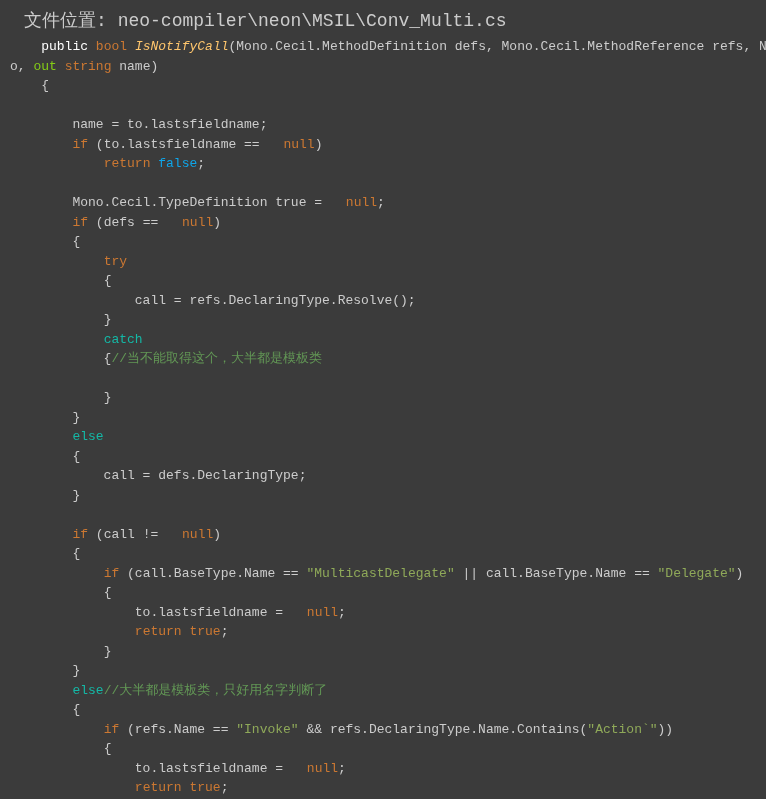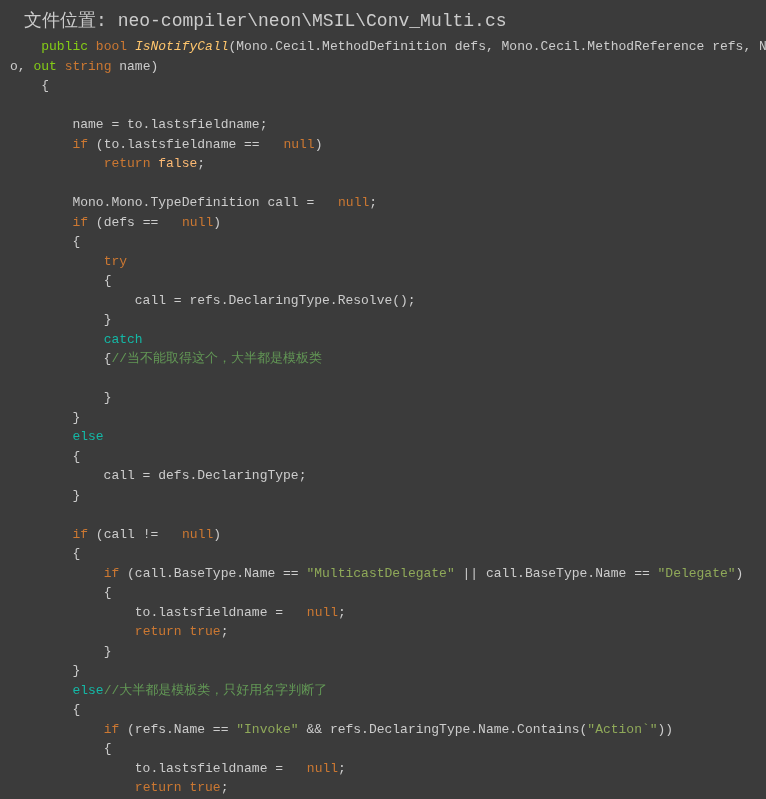--- a/index.html
+++ b/index.html
@@ -21,27 +21,27 @@
     .file-path {
       color: #cccccc;
       font-size: 18px;
       margin-bottom: 2px;
       padding-left: 14px;
     }
     .code-block {
       white-space: pre;
       font-family: Consolas, 'Courier New', monospace;
     }
-    .kw-public { color: #84cc16; }
+    .kw-public { color: #ffffff; }
     .kw-bool { color: #cc7832; }
     .kw-out { color: #84cc16; }
     .kw-string { color: #cc7832; }
     .kw-if { color: #cc7832; }
     .kw-return { color: #cc7832; }
-    .kw-false { color: #fdba74; }
+    .kw-false { color: #0ea5e9; }
     .kw-true { color: #cc7832; }
     .kw-null { color: #cc7832; padding-left: 16px; }
     .kw-try { color: #cc7832; }
     .kw-catch { color: #14b8a6; }
     .kw-else { color: #14b8a6; }
     .fn-name { color: #ffc66d; font-style: italic; }
     .str-lit { color: #8fa959; }
     .comment-green { color: #629755; }
   </style>
 </head>
@@ -52,21 +52,21 @@
 </div>
 
 <div class="code-block">    <span class="kw-public">public</span> <span class="kw-bool">bool</span> <span class="fn-name">IsNotifyCall</span><span>(Mono.Cecil.MethodDefinition defs, Mono.Cecil.MethodReference refs, NeoMethod t</span>
 <span>o, </span><span class="kw-out">out</span> <span class="kw-string">string</span><span> name)</span>
     <span>{</span>
 
 <span>        name = to.lastsfieldname;</span>
         <span class="kw-if">if</span><span> (to.lastsfieldname == </span><span class="kw-null">null</span><span>)</span>
 <span>            </span><span class="kw-return">return</span> <span class="kw-false">false</span><span>;</span>
 
-<span>        Mono.Mono.TypeDefinition call = </span><span class="kw-null">null</span><span>;</span>
+<span>        Mono.Cecil.TypeDefinition true = </span><span class="kw-null">null</span><span>;</span>
         <span class="kw-if">if</span><span> (defs == </span><span class="kw-null">null</span><span>)</span>
         <span>{</span>
             <span class="kw-try">try</span>
             <span>{</span>
 <span>                call = refs.DeclaringType.Resolve();</span>
             <span>}</span>
             <span class="kw-catch">catch</span>
 <span>            {</span><span class="comment-green">//当不能取得这个，大半都是模板类</span>
 
             <span>}</span>

